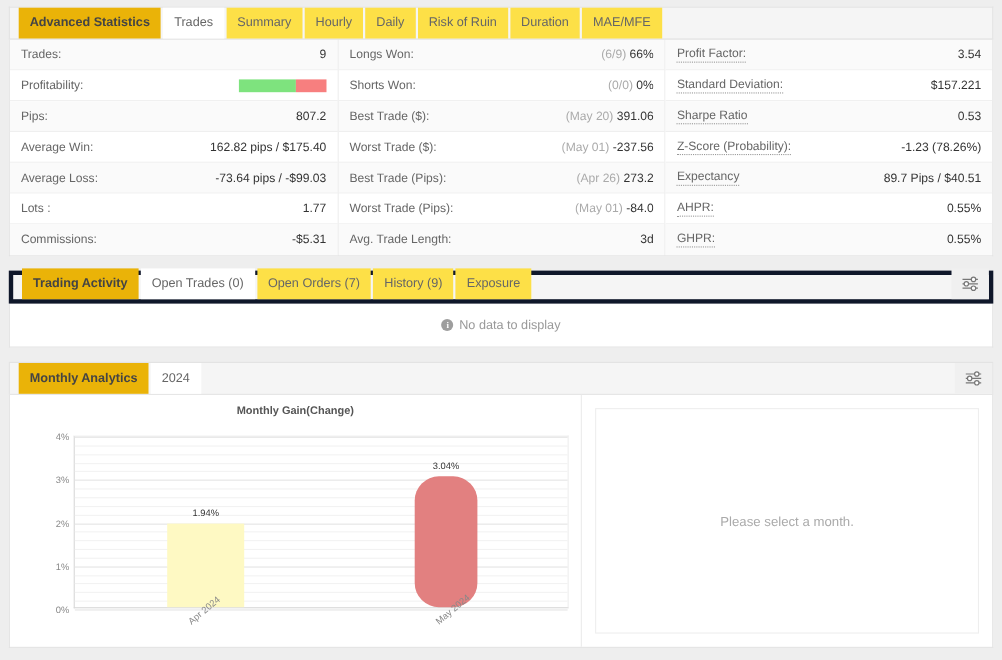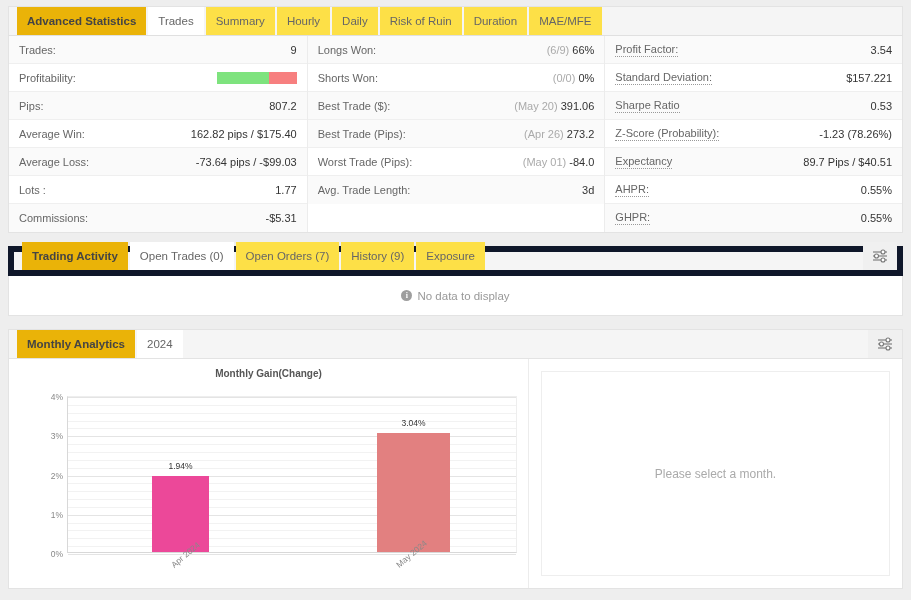--- a/index.html
+++ b/index.html
@@ -271,20 +271,24 @@
             <span class="sval"><span class="smuted">(6/9) </span>66%</span>
           </div>
           <div class="srow even">
             <span class="slabel">Shorts Won:</span>
             <span class="sval"><span class="smuted">(0/0) </span>0%</span>
           </div>
           <div class="srow odd">
             <span class="slabel">Best Trade ($):</span>
             <span class="sval"><span class="smuted">(May 20) </span>391.06</span>
           </div>
+          <div class="srow even">
+            <span class="slabel">Worst Trade ($):</span>
+            <span class="sval"><span class="smuted">(May 01) </span>-237.56</span>
+          </div>
           <div class="srow odd">
             <span class="slabel">Best Trade (Pips):</span>
             <span class="sval"><span class="smuted">(Apr 26) </span>273.2</span>
           </div>
           <div class="srow even">
             <span class="slabel">Worst Trade (Pips):</span>
             <span class="sval"><span class="smuted">(May 01) </span>-84.0</span>
           </div>
           <div class="srow odd">
             <span class="slabel">Avg. Trade Length:</span>
@@ -318,21 +322,21 @@
           </div>
           <div class="srow odd">
             <span class="slabel dotted">GHPR:</span>
             <span class="sval">0.55%</span>
           </div>
         </div>
       </div>
   </div>
 
   <div style="padding-top:13px;">
-    <div class="tabbar" style="margin:0 8px; border:6px solid #0f172a;">
+    <div class="tabbar" style="margin:0 8px; border:4px solid #0f172a;">
       <div class="tab-title">Trading Activity</div>
       <div id="activity-tabs" style="display:flex;">
           <div class="tab active">Open Trades (0)</div>
           <div class="tab">Open Orders (7)</div>
           <div class="tab">History (9)</div>
           <div class="tab">Exposure</div>
         </div>
       <div class="tab-filler"></div>
       <div class="gear-btn">
         <svg width="18" height="16" viewBox="0 0 18 16" fill="none" stroke="#777" stroke-width="1.1">
@@ -394,25 +398,25 @@
             <div class="gridline" style="top: 31.4px;"></div>
             <div class="gridline" style="top: 23.55px;"></div>
             <div class="gridline" style="top: 15.7px;"></div>
             <div class="gridline" style="top: 7.85px;"></div>
             <div class="gridline major" style="top: -2.84217e-14px;"></div>
             <div class="ytick" style="top: 157px;">0%</div>
             <div class="ytick" style="top: 117.75px;">1%</div>
             <div class="ytick" style="top: 78.5px;">2%</div>
             <div class="ytick" style="top: 39.25px;">3%</div>
             <div class="ytick" style="top: 0px;">4%</div>
-            <div class="bar" style="left: 84px; width: 57px; height: 76.145px; background: #ec4899;">
+            <div class="bar" style="left: 84px; width: 70px; height: 76.145px; background: #fef9c3;">
               <div class="bar-label">1.94%</div>
             </div>
             <div class="xtick" style="left: 100.5px;">Apr 2024</div>
-            <div class="bar" style="left: 309px; width: 73px; height: 119.32px; background: rgb(226, 128, 128);">
+            <div class="bar" style="left: 309px; width: 57px; height: 119.32px; background: rgb(226, 128, 128); border-radius: 22px;">
               <div class="bar-label">3.04%</div>
             </div>
             <div class="xtick" style="left: 325.5px;">May 2024</div>
           </div>
       </div>
       <div class="side-pane">
         <div class="side-box">Please select a month.</div>
       </div>
     </div>
   </div>

